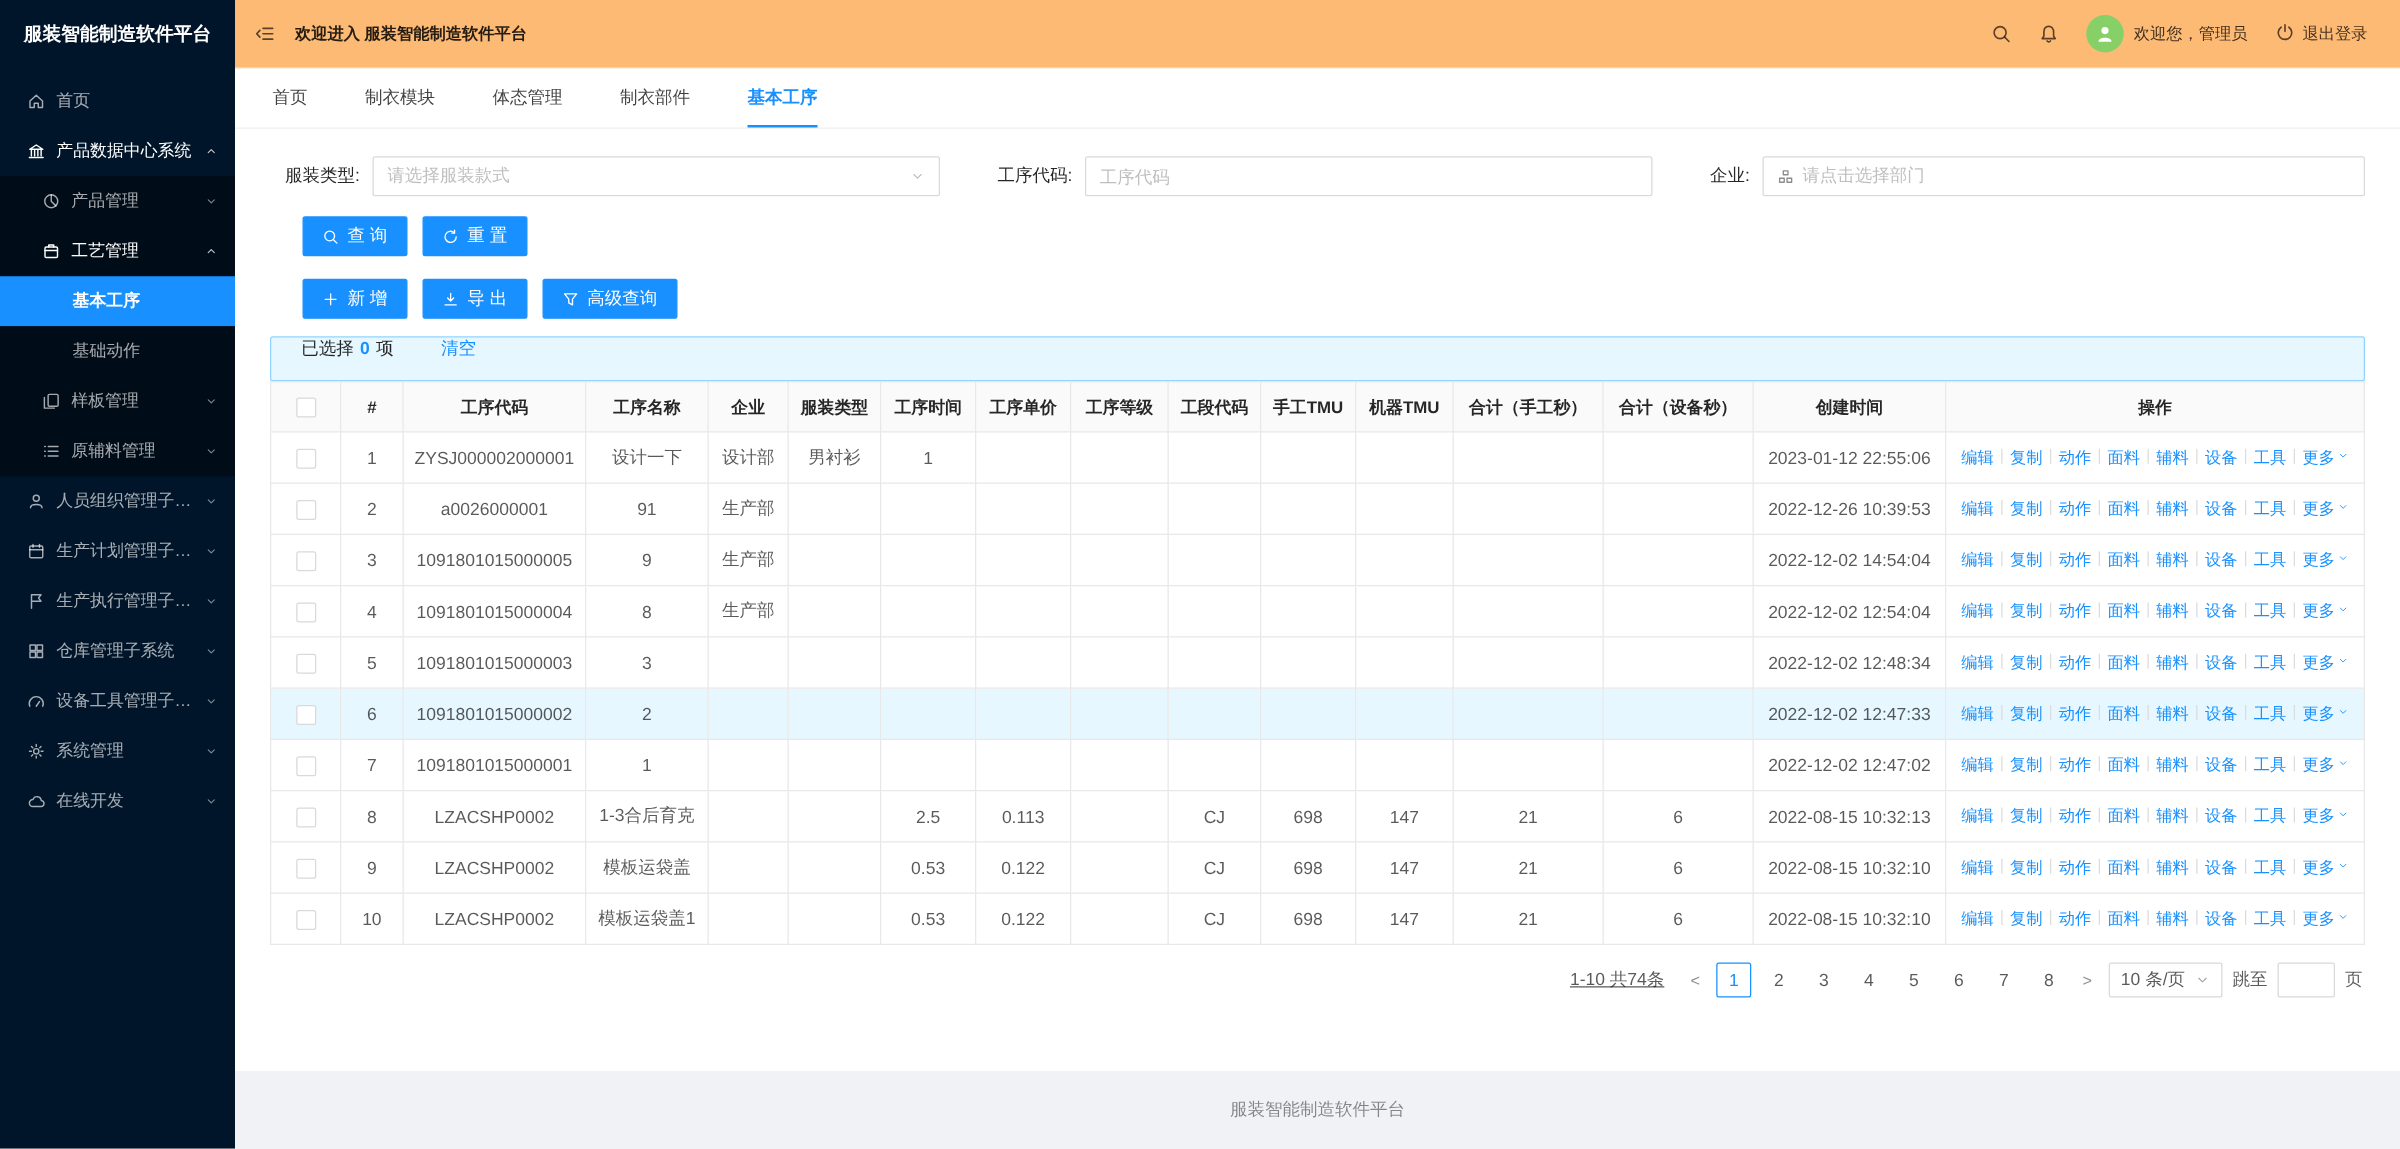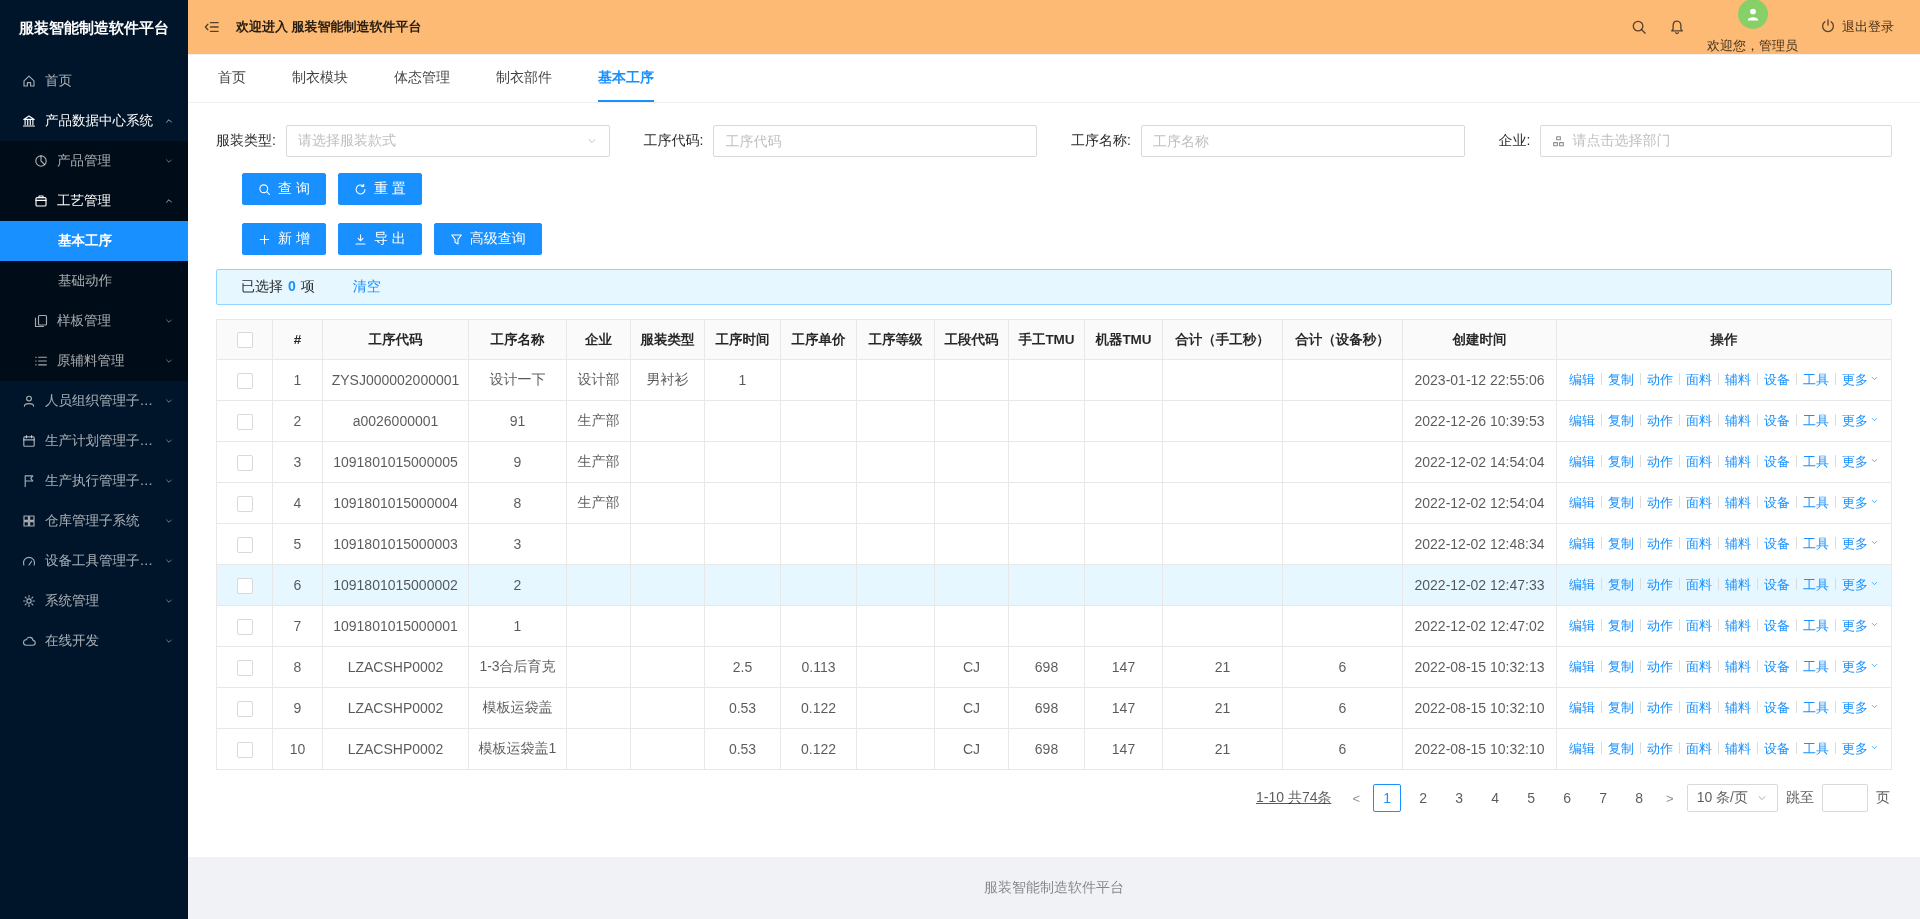--- a/index.html
+++ b/index.html
@@ -24,55 +24,55 @@
   .sb-label { overflow:hidden; text-overflow:ellipsis; }
 
   
   .right { flex:1; min-width:0; display:flex; flex-direction:column; background:#f0f2f5; }
 
   .topbar { height:55px; flex:0 0 55px; background:#fdba74; display:flex; align-items:center; padding:0 26px 0 16px; gap:16px; border-bottom:1px solid #f0f0f0; }
   .topbar .icon { display:inline-flex; font-size:16px; color:rgba(0,0,0,.65); cursor:pointer; }
   .welcome { font-size:13px; font-weight:bold; color:rgba(0,0,0,.85); }
   .topbar-right { margin-left:auto; display:flex; align-items:center; gap:22px; font-size:13px; color:rgba(0,0,0,.75); }
   .avatar { width:30px; height:30px; border-radius:50%; background:#87d068; display:inline-flex; align-items:center; justify-content:center; font-size:16px; cursor:pointer; overflow:hidden; }
-  .user-wrap { display:flex; align-items:center; gap:8px; cursor:pointer;flex-direction:column; }
+  .user-wrap { display:flex; align-items:center; gap:8px; cursor:pointer; }
   .logout-wrap { display:flex; align-items:flex-start; gap:6px; cursor:pointer; }
 
   .main { background:#fff; flex:1; overflow:hidden; }
 
   
   .tabs { display:flex; gap:46px; padding:0 30px; height:48px; border-bottom:1px solid #f0f0f0; }
   .tab { display:flex; align-items:center; color:rgba(0,0,0,.75); border-bottom:2px solid transparent; cursor:pointer; }
   .tab.active { color:#1890ff; border-bottom-color:#1890ff; font-weight:bold; }
 
   .content { padding:22px 28px 0; }
 
   
   .filter-row { display:flex; gap:34px; margin-bottom:16px; }
   .filter-group { display:flex; align-items:center; flex:1; min-width:0; }
-  .flabel { margin-right:10px; color:rgba(0,0,0,.85); white-space:nowrap; }
+  .flabel { margin-right:10px; color:rgba(0,0,0,.85); white-space:nowrap;margin-left:12px; }
   .control { flex:1; min-width:0; height:32px; border:1px solid #d9d9d9; border-radius:2px; background:#fff;
              display:flex; align-items:center; padding:0 11px; font-size:14px; color:rgba(0,0,0,.65); }
   .control .ph { color:#bfbfbf; overflow:hidden; white-space:nowrap; }
   input.control { display:block; }
   input.control::placeholder { color:#bfbfbf; }
   .sel-arrow { margin-left:auto; color:#bfbfbf; font-size:12px; display:inline-flex; }
   .in-icon { margin-right:7px; color:#8c8c8c; font-size:13px; display:inline-flex; }
 
   
   .btn-row { display:flex; gap:12px;padding-left:26px; }
   .row1 { margin-bottom:18px; }
   .row2 { margin-bottom:14px; }
   .btn { height:32px; padding:0 15px; background:#1890ff; color:#fff; border:1px solid #1890ff; border-radius:2px;
          font-size:14px; font-family:inherit; display:inline-flex; align-items:center; gap:7px; cursor:pointer; white-space:nowrap; }
   .btn .icon { display:inline-flex; font-size:13px; }
 
   
   .select-bar { height:36px; background:#e6f7ff; border:1px solid #91d5ff; border-radius:2px;
-                display:flex; align-items:center; padding:0 24px; margin-bottom:14px; color:rgba(0,0,0,.85); }
+                display:flex; align-items:flex-start; padding:0 24px; color:rgba(0,0,0,.85); }
   .select-bar b { color:#1890ff; margin:0 5px; font-weight:bold; }
   .select-bar .clear { color:#1890ff; margin-left:38px; cursor:pointer; text-decoration:none; }
 
   
   table { width:100%; border-collapse:collapse; table-layout:fixed; }
   th,td { border:1px solid #e8e8e8; text-align:center; padding:0 6px; overflow:hidden; white-space:nowrap; text-overflow:ellipsis; }
   th { background:#fafafa; color:rgba(0,0,0,.85); font-weight:bold; height:40px; font-size:13.5px; }
   td { height:41px; color:rgba(0,0,0,.65); background:#fff; }
   tr.hl td { background:#e6f7ff; }
   .checkbox { display:inline-block; width:16px; height:16px; border:1px solid #d9d9d9; border-radius:2px; background:#fff; vertical-align:middle; cursor:pointer; }
@@ -349,24 +349,20 @@
                 <span class="icon sel-arrow">
                   <svg viewBox="0 0 14 14" width="1em" height="1em" fill="none" stroke="currentColor" stroke-width="1.15" stroke-linecap="round" stroke-linejoin="round">
                     <path d="M3.6 5.4 L7 8.8 L10.4 5.4"></path>
                   </svg>
                 </span>
               </div>
             </div>
             <div class="filter-group">
               <span class="flabel">工序代码:</span>
               <input class="control" placeholder="工序代码" style="">
-            </div>
-            <div class="filter-group">
-              <span class="flabel">工序名称:</span>
-              <input class="control" placeholder="工序名称" style="">
             </div>
             <div class="filter-group">
               <span class="flabel">企业:</span>
               <div class="control">
                 <span class="icon in-icon">
                   <svg viewBox="0 0 14 14" width="1em" height="1em" fill="none" stroke="currentColor" stroke-width="1.15" stroke-linecap="round" stroke-linejoin="round">
                     <rect x="5" y="1.8" width="4" height="3.4"></rect>
                     <rect x="1.8" y="8.2" width="4" height="3.4"></rect>
                     <rect x="8.2" y="8.2" width="4" height="3.4"></rect>
                   </svg>

